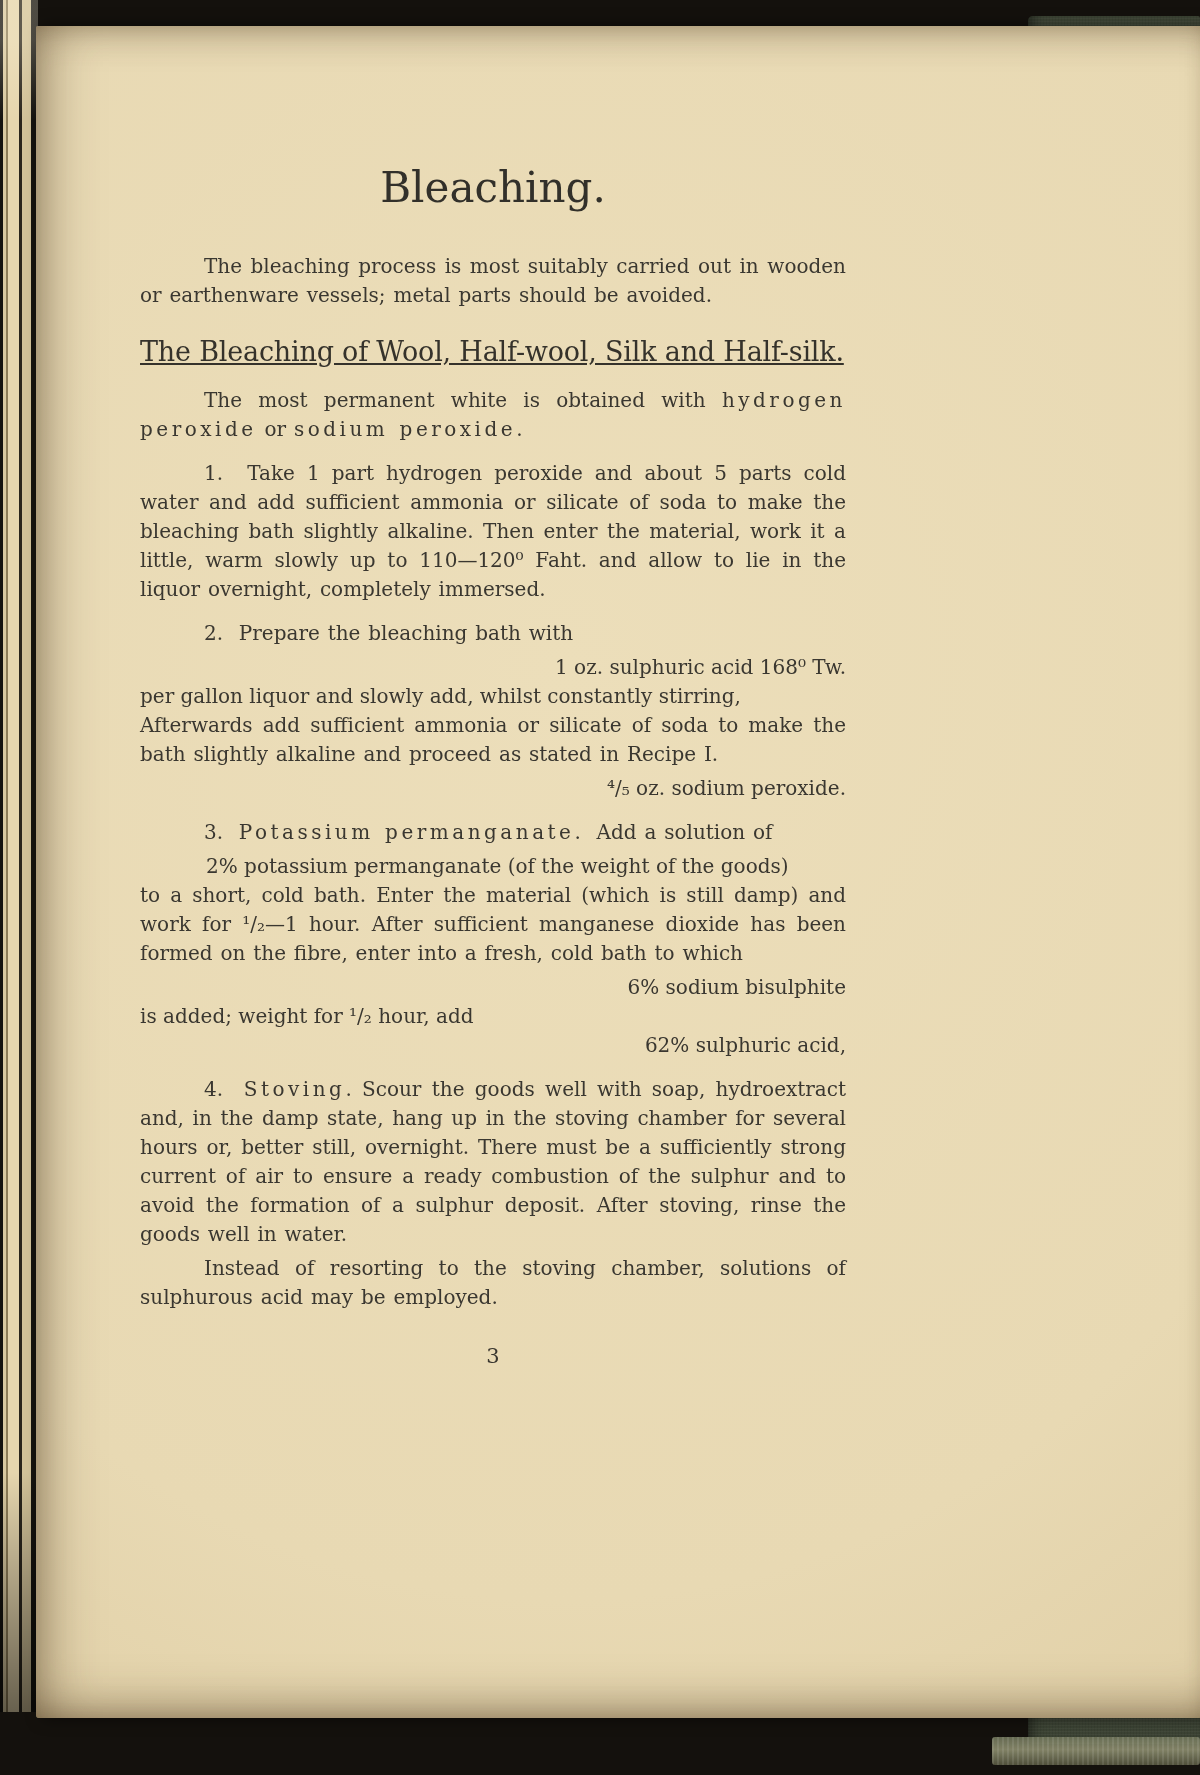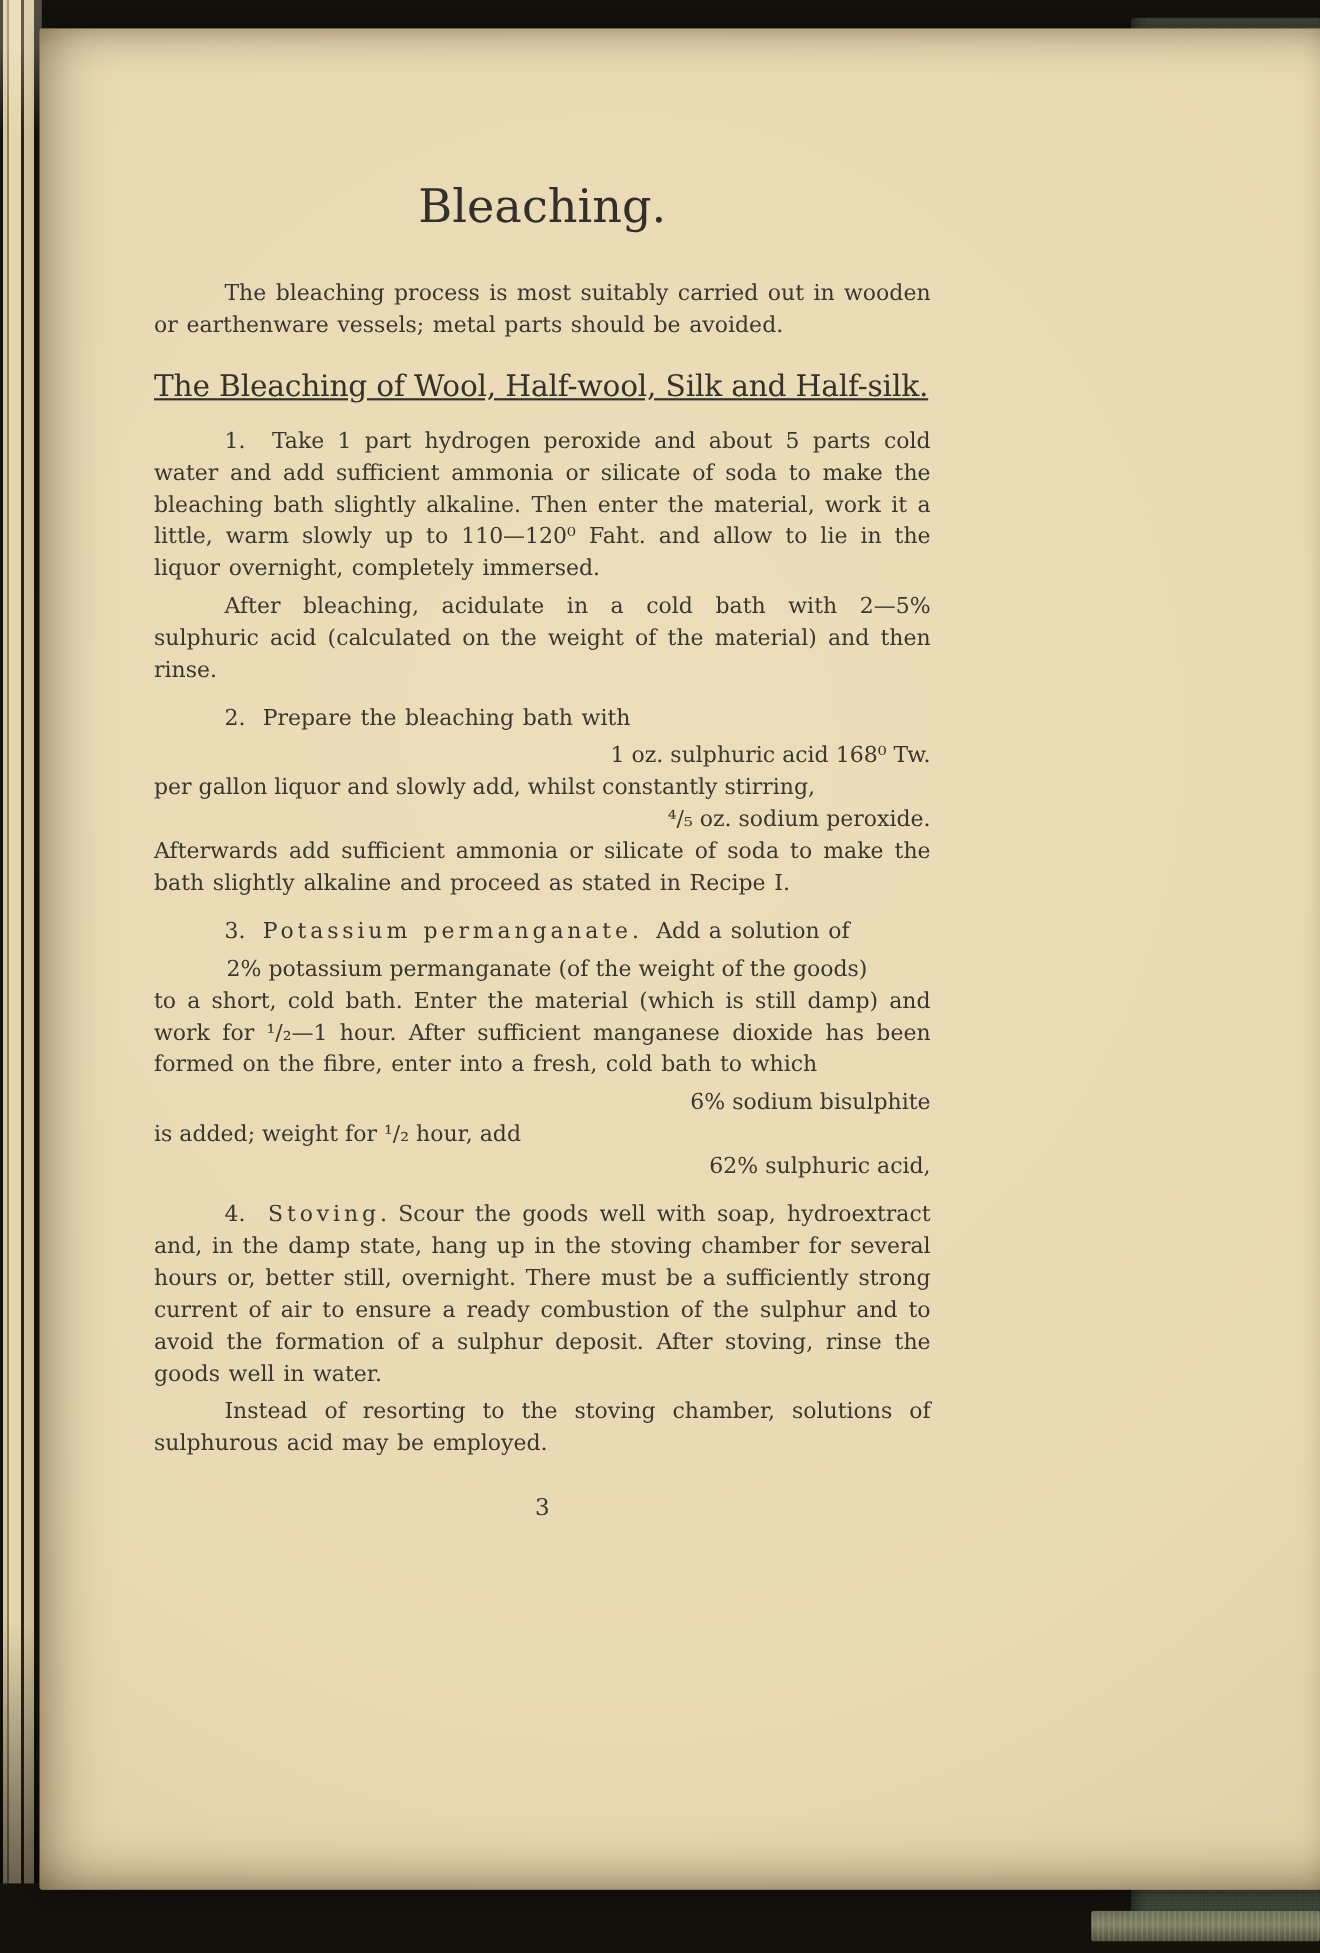--- a/index.html
+++ b/index.html
@@ -77,27 +77,27 @@
 
 <div class="scene">
   <div class="page-edges"></div>
   <div class="cover"></div>
   <div class="cover-bottom"></div>
   <div class="paper">
     <div class="text-column">
         <div class="blk title"><span>Bleaching.</span></div>
         <div class="blk para"><span>The bleaching process is most suitably carried out in wooden or earthenware vessels; metal parts should be avoided.</span></div>
         <div class="blk heading"><span>The Bleaching of Wool, Half-wool, Silk and Half-silk.</span></div>
+        <div class="blk para"><span>The most permanent white is obtained with </span><span class="spaced">hydrogen peroxide</span><span> or </span><span class="spaced">sodium peroxide</span><span>.</span></div>
         <div class="blk para-item"><span>1.&nbsp;&nbsp;Take 1 part hydrogen peroxide and about 5 parts cold water and add sufficient ammonia or silicate of soda to make the bleaching bath slightly alkaline. Then enter the material, work it a little, warm slowly up to 110—120⁰ Faht. and allow to lie in the liquor overnight, completely immersed.</span></div>
-        <div class="blk para"><span>After bleaching, acidulate in a cold bath with 2—5% sulphuric acid (calculated on the weight of the material) and then rinse.</span></div>
         <div class="blk para-item"><span>2.&nbsp;&nbsp;Prepare the bleaching bath with</span></div>
         <div class="blk line-center"><span>1 oz. sulphuric acid 168⁰ Tw.</span></div>
         <div class="blk line"><span>per gallon liquor and slowly add, whilst constantly stirring,</span></div>
+        <div class="blk para-flush"><span>Afterwards add sufficient ammonia or silicate of soda to make the bath slightly alkaline and proceed as stated in Recipe I.</span></div>
         <div class="blk line-center"><span>⁴/₅ oz. sodium peroxide.</span></div>
-        <div class="blk para-flush"><span>Afterwards add sufficient ammonia or silicate of soda to make the bath slightly alkaline and proceed as stated in Recipe I.</span></div>
         <div class="blk para-item"><span>3.&nbsp;&nbsp;</span><span class="spaced">Potassium permanganate</span><span>.&nbsp; Add a solution of</span></div>
         <div class="blk line-indent"><span>2% potassium permanganate (of the weight of the goods)</span></div>
         <div class="blk para-flush"><span>to a short, cold bath. Enter the material (which is still damp) and work for ¹/₂—1 hour. After sufficient manganese dioxide has been formed on the fibre, enter into a fresh, cold bath to which</span></div>
         <div class="blk line-center"><span>6% sodium bisulphite</span></div>
         <div class="blk line"><span>is added; weight for ¹/₂ hour, add</span></div>
         <div class="blk line-center"><span>62% sulphuric acid,</span></div>
         <div class="blk para-item"><span>4.&nbsp;&nbsp;</span><span class="spaced">Stoving</span><span>. Scour the goods well with soap, hydroextract and, in the damp state, hang up in the stoving chamber for several hours or, better still, overnight. There must be a sufficiently strong current of air to ensure a ready combustion of the sulphur and to avoid the formation of a sulphur deposit. After stoving, rinse the goods well in water.</span></div>
         <div class="blk para"><span>Instead of resorting to the stoving chamber, solutions of sulphurous acid may be employed.</span></div>
         <div class="blk pagenum"><span>3</span></div>
       </div>

